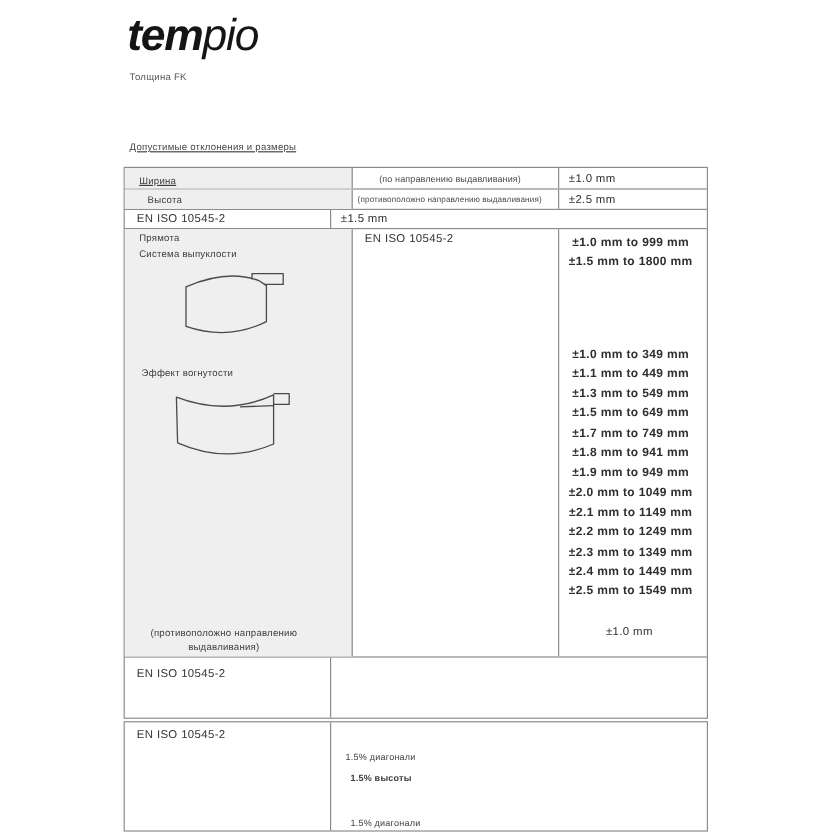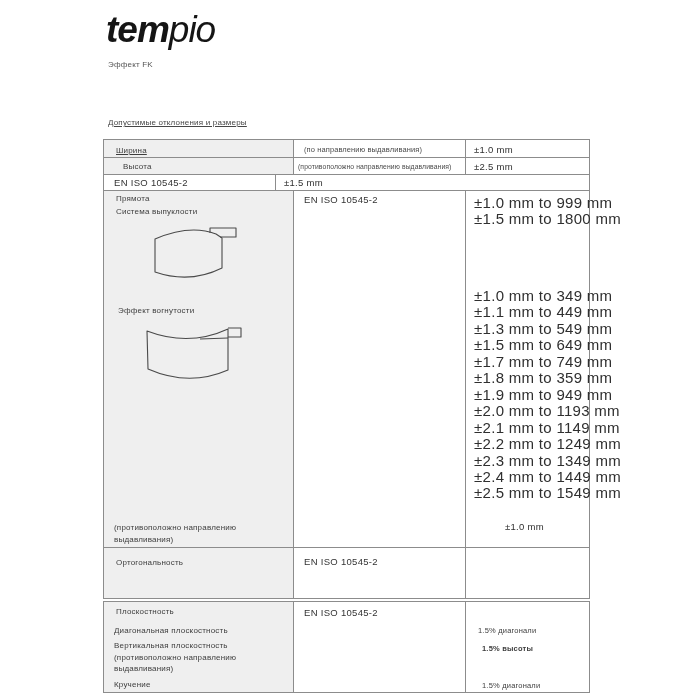--- a/index.html
+++ b/index.html
@@ -19,53 +19,53 @@
   .tbl { position:absolute; left:103px; width:487px; border:1px solid #8c8c8c; background:#fff; }
   .tbl1 { top:139px; }
   .tbl2 { top:601px; height:92px; }
   .row { display:flex; border-bottom:1px solid #8c8c8c; }
   .row:last-child { border-bottom:none; }
   .c1 { width:190px; background:#efefef; border-right:1px solid #8c8c8c; position:relative; }
   .c2 { width:172px; border-right:1px solid #8c8c8c; position:relative; }
   .c3 { flex:1; position:relative; }
 
   .r1 { height:18px; } .r2 { height:17px; } .r3 { height:16px; }
-  .r4 { height:357px; } .r5 { height:50px; }
+  .r4 { height:357px;text-align:center; } .r5 { height:50px; }
 
   .lbl { font-size:8px; color:#3d3d3d; letter-spacing:0.2px; }
   .c1 .pad { padding:4px 0 0 12px; }
   .r1 .pad { padding-top:6px;text-decoration:underline; } .r2 .pad { padding-top:4px;padding-left:19px; } .r3 .pad { padding-top:4px; }
 
-  .m-small { font-size:7.5px; color:#4a4a4a; padding:5px 0 0 10px; letter-spacing:0.1px; }
+  .m-small { font-size:7.5px; color:#4a4a4a; padding:5px 0 0 22px; letter-spacing:0.1px; }
   .m-tiny  { font-size:6.8px; color:#4a4a4a; padding:5px 0 0 4px; letter-spacing:0.1px; }
   .m-std   { font-size:9.5px; color:#333; padding:3px 0 0 10px; letter-spacing:0.3px; font-weight:500; }
 
   .val { font-size:9.5px; color:#2f2f2f; padding:3px 0 0 8px; letter-spacing:0.3px; font-weight:500; }
   .r1 .val { padding-top:4px; }
 
   .abs { position:absolute; }
-  .mmline { font-size:15px; color:#2f2f2f; letter-spacing:0.3px; font-weight:400; line-height:16.45px; white-space:nowrap; }
+  .mmline { font-size:10px; color:#2f2f2f; letter-spacing:0.3px; font-weight:700; line-height:16.45px; white-space:nowrap; }
   .vals-top { left:8px; top:4px; }
   .vals-list { left:8px; top:97px; }
   .val-bottom { left:39px; top:330px; font-size:9.5px; color:#2f2f2f; font-weight:500; letter-spacing:0.3px; }
 
   .wrap-lbl { line-height:11.5px; }
   svg.profile { position:absolute; }
   svg.profile path { fill:none; stroke:#4a4a4a; stroke-width:1.1; stroke-linejoin:round; }
 
   .pct { font-size:7.5px; color:#3d3d3d; letter-spacing:0.2px; position:absolute; white-space:nowrap; }
 </style>
 </head>
 <body>
 
 <div class="page">
 
   <div class="logo"><span class="b">tem</span><span class="l">pio</span></div>
 
-  <div class="system">Эффект FK</div>
+  <div class="system">Толщина FK</div>
 
   <a class="devlink">Допустимые отклонения и размеры</a>
 
   <div class="tbl tbl1">
 
     <div class="row r1">
       <div class="c1">
           <div class="lbl pad">Ширина</div>
         </div>
       <div class="c2">
@@ -126,52 +126,43 @@
         <div class="abs vals-top">
           <div class="mmline">±1.0 mm to 999 mm</div>
           <div class="mmline">±1.5 mm to 1800 mm</div>
         </div>
         <div class="abs vals-list">
           <div class="mmline">±1.0 mm to 349 mm</div>
           <div class="mmline">±1.1 mm to 449 mm</div>
           <div class="mmline">±1.3 mm to 549 mm</div>
           <div class="mmline">±1.5 mm to 649 mm</div>
           <div class="mmline">±1.7 mm to 749 mm</div>
-          <div class="mmline">±1.8 mm to 359 mm</div>
+          <div class="mmline">±1.8 mm to 941 mm</div>
           <div class="mmline">±1.9 mm to 949 mm</div>
-          <div class="mmline">±2.0 mm to 1193 mm</div>
+          <div class="mmline">±2.0 mm to 1049 mm</div>
           <div class="mmline">±2.1 mm to 1149 mm</div>
           <div class="mmline">±2.2 mm to 1249 mm</div>
           <div class="mmline">±2.3 mm to 1349 mm</div>
           <div class="mmline">±2.4 mm to 1449 mm</div>
           <div class="mmline">±2.5 mm to 1549 mm</div>
         </div>
         <div class="abs val-bottom">±1.0 mm</div>
       </div>
     </div>
 
     <div class="row r5">
-      <div class="c1">
-          <div class="lbl abs" style="left:12px; top:10px;">Ортогональность</div>
-        </div>
       <div class="c2">
           <div class="m-std abs" style="left:0; top:5px;">EN ISO 10545-2</div>
         </div>
       <div class="c3"></div>
     </div>
   </div>
 
   <div class="tbl tbl2">
     <div class="row" style="height:90px;">
-      <div class="c1">
-        <div class="lbl abs" style="left:12px; top:5px;">Плоскостность</div>
-        <div class="lbl abs" style="left:10px; top:24px;">Диагональная плоскостность</div>
-        <div class="lbl abs wrap-lbl" style="left:10px; top:38px; width:150px;">Вертикальная плоскостность (противоположно направлению выдавливания)</div>
-        <div class="lbl abs" style="left:10px; top:78px;">Кручение</div>
-      </div>
       <div class="c2">
         <div class="m-std abs" style="left:0; top:2px;">EN ISO 10545-2</div>
       </div>
       <div class="c3">
         <div class="pct" style="left:12px; top:24px;">1.5% диагонали</div>
         <div class="pct" style="left:16px; top:42px;font-weight:bold;">1.5% высоты</div>
         <div class="pct" style="left:16px; top:79px;">1.5% диагонали</div>
       </div>
     </div>
   </div>

